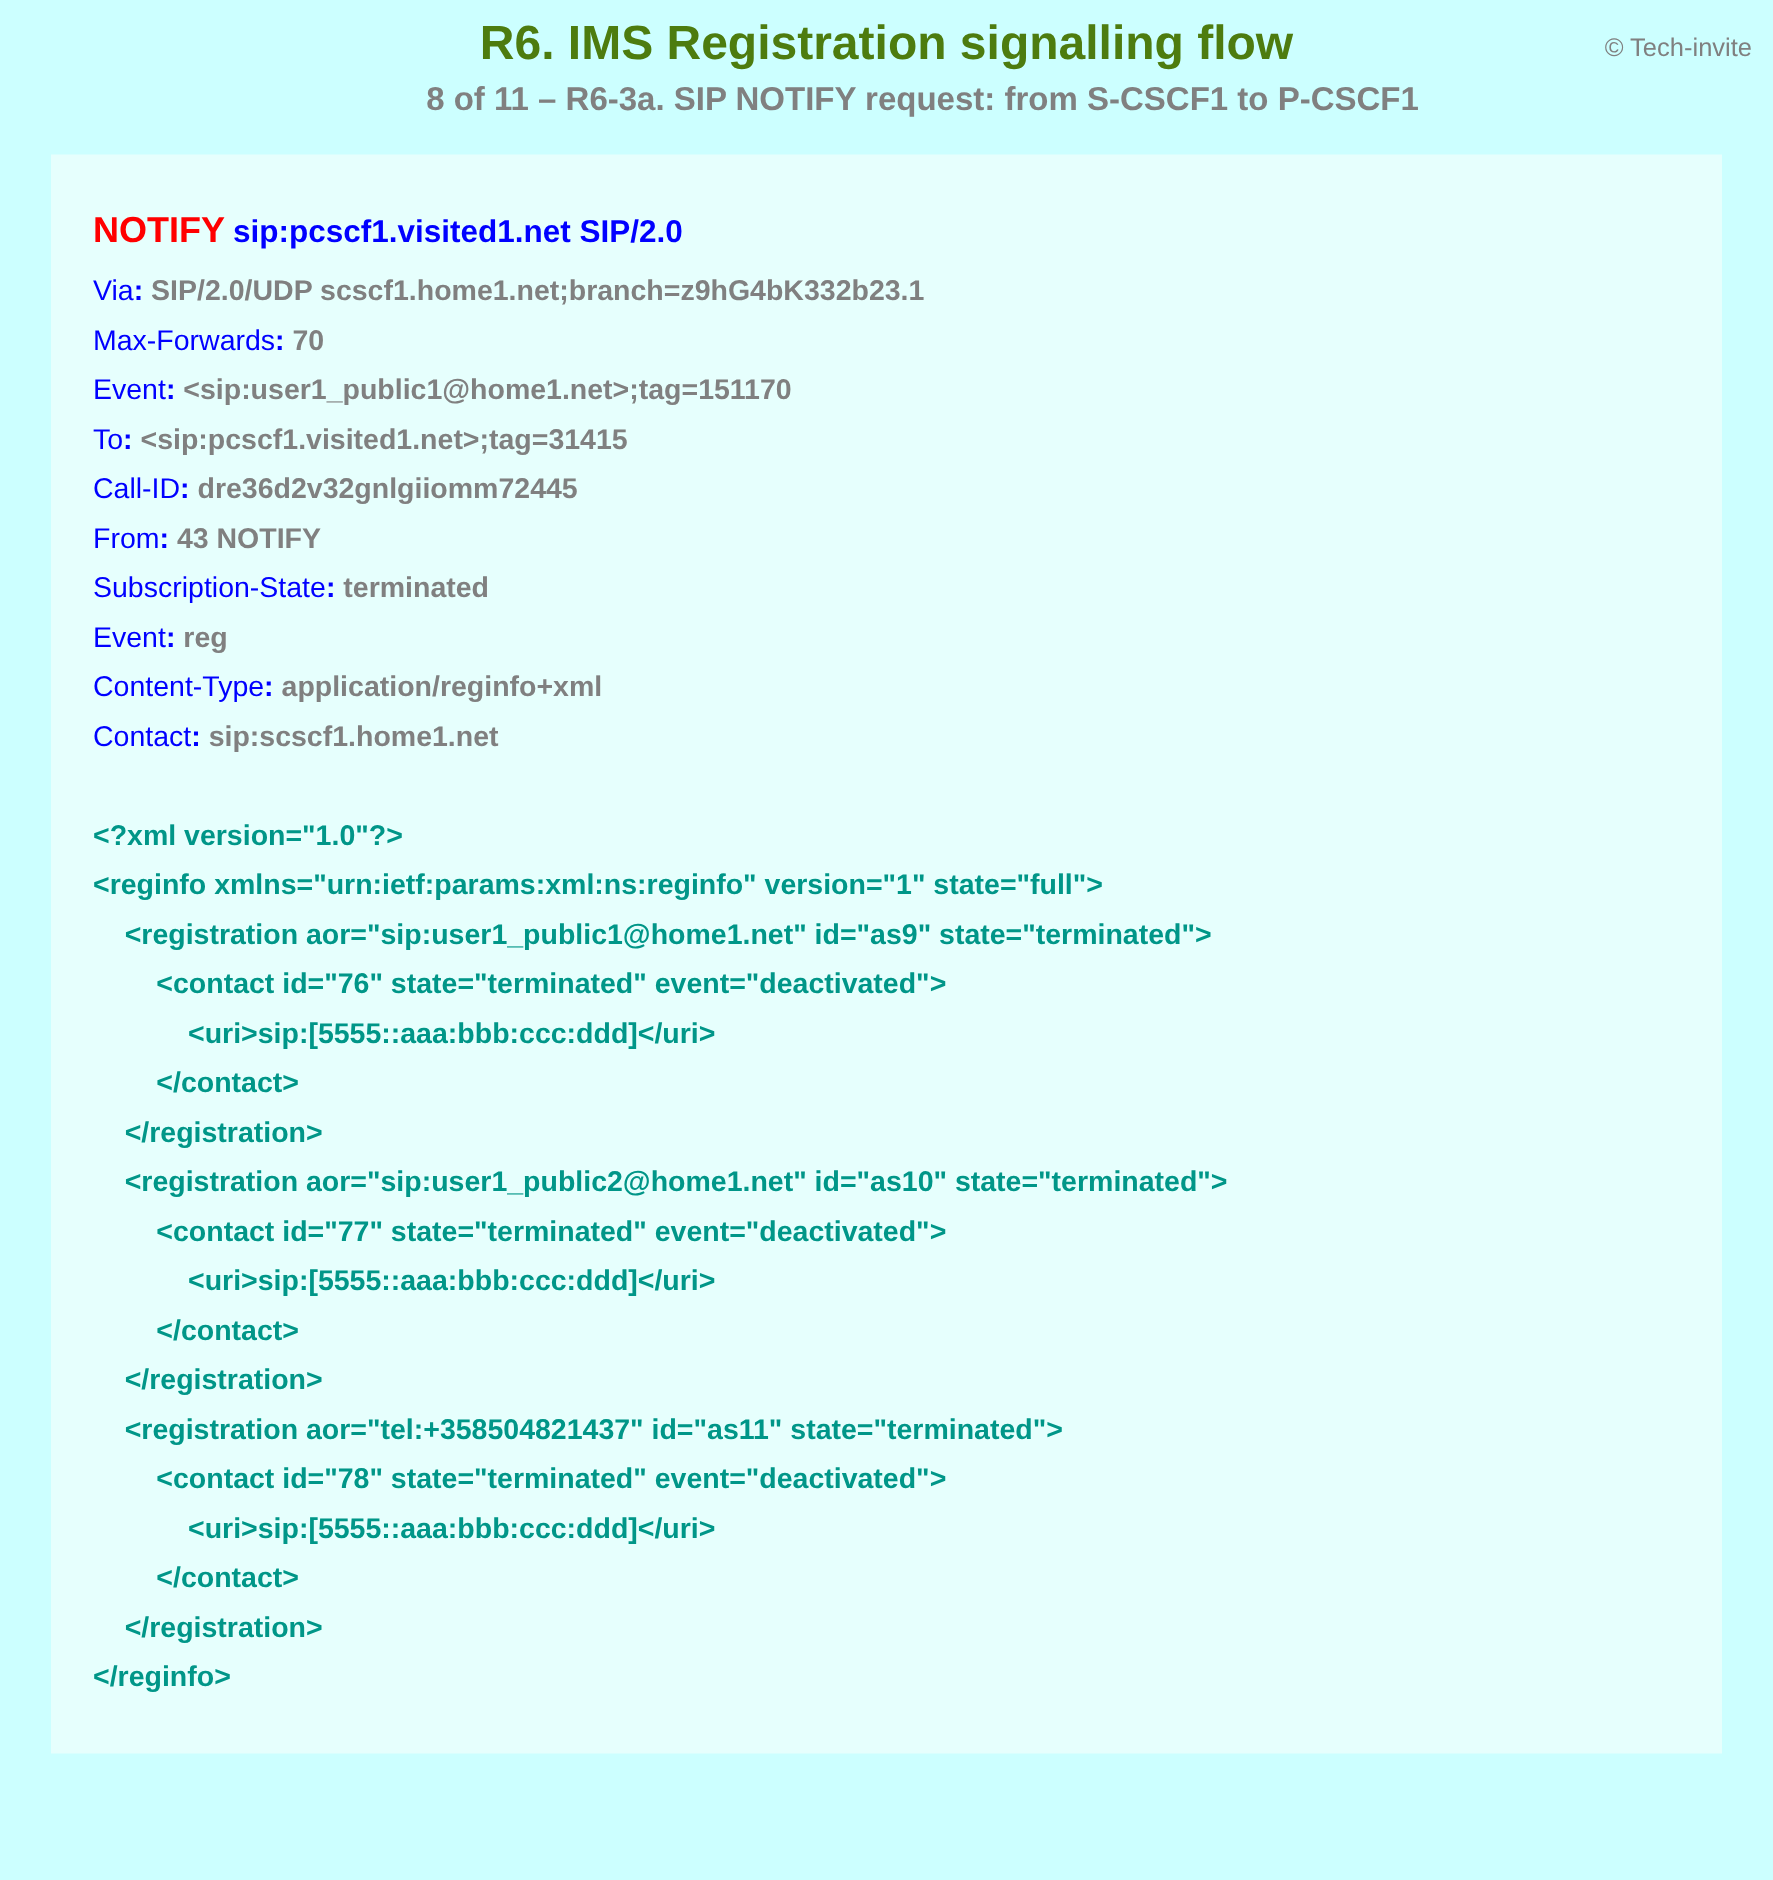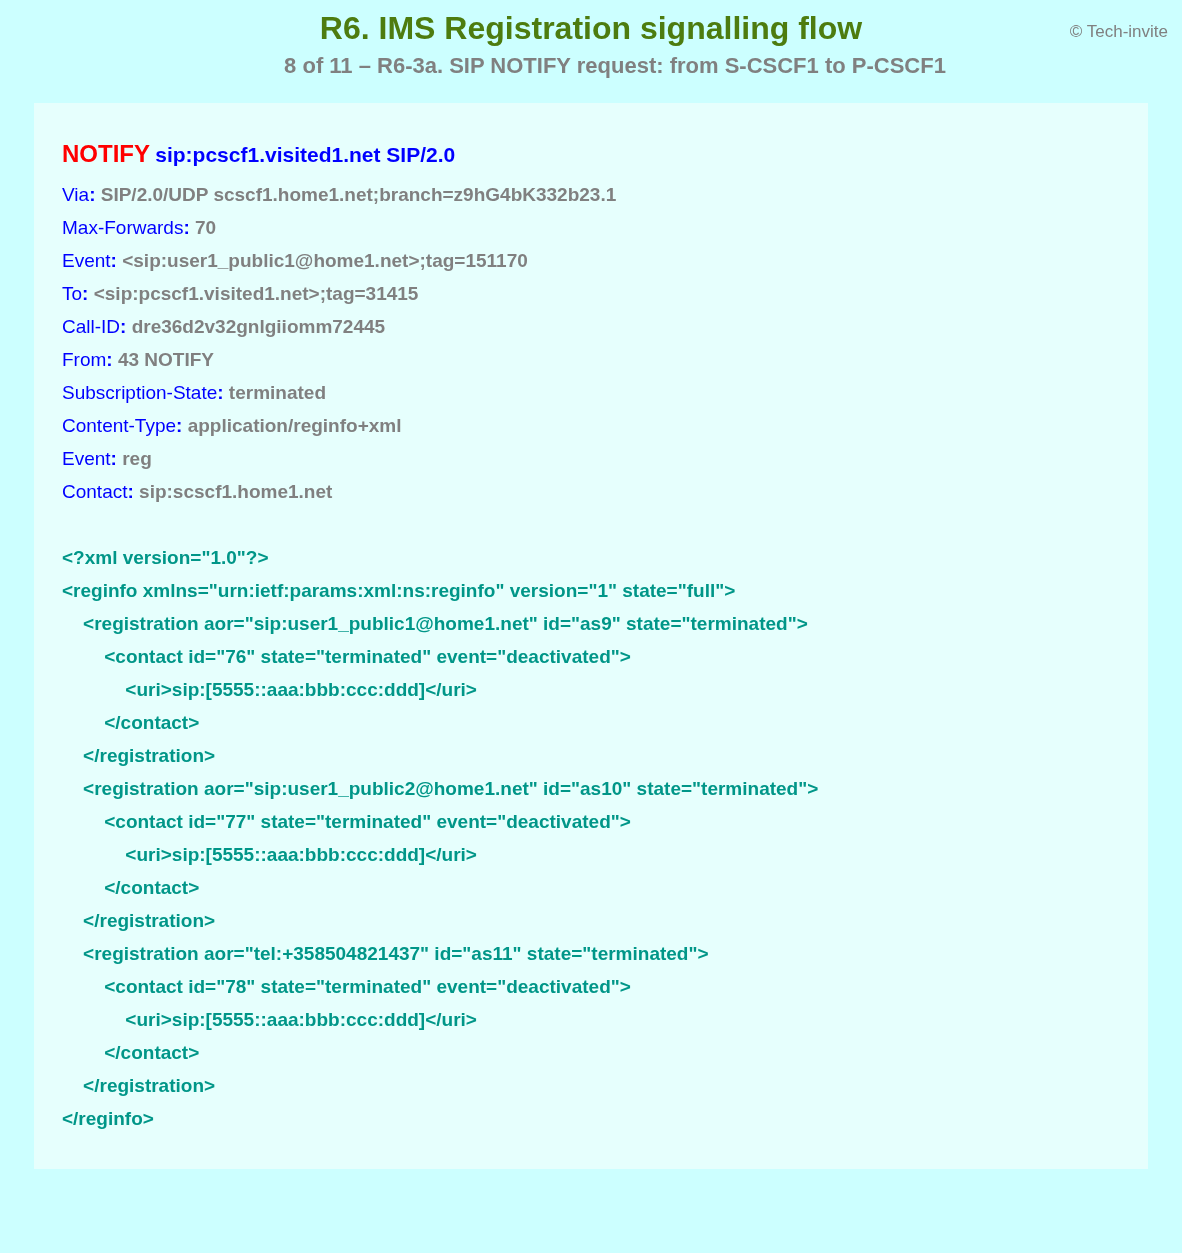--- a/index.html
+++ b/index.html
@@ -77,22 +77,22 @@
   </div>
 
   <div id="headers">
       <div class="hdr-row"><span class="hdr-name">Via</span><span class="hdr-colon">: </span><span class="hdr-value">SIP/2.0/UDP scscf1.home1.net;branch=z9hG4bK332b23.1</span></div>
       <div class="hdr-row"><span class="hdr-name">Max-Forwards</span><span class="hdr-colon">: </span><span class="hdr-value">70</span></div>
       <div class="hdr-row"><span class="hdr-name">Event</span><span class="hdr-colon">: </span><span class="hdr-value">&lt;sip:user1_public1@home1.net&gt;;tag=151170</span></div>
       <div class="hdr-row"><span class="hdr-name">To</span><span class="hdr-colon">: </span><span class="hdr-value">&lt;sip:pcscf1.visited1.net&gt;;tag=31415</span></div>
       <div class="hdr-row"><span class="hdr-name">Call-ID</span><span class="hdr-colon">: </span><span class="hdr-value">dre36d2v32gnlgiiomm72445</span></div>
       <div class="hdr-row"><span class="hdr-name">From</span><span class="hdr-colon">: </span><span class="hdr-value">43 NOTIFY</span></div>
       <div class="hdr-row"><span class="hdr-name">Subscription-State</span><span class="hdr-colon">: </span><span class="hdr-value">terminated</span></div>
+      <div class="hdr-row"><span class="hdr-name">Event</span><span class="hdr-colon">: </span><span class="hdr-value">reg</span></div>
       <div class="hdr-row"><span class="hdr-name">Content-Type</span><span class="hdr-colon">: </span><span class="hdr-value">application/reginfo+xml</span></div>
-      <div class="hdr-row"><span class="hdr-name">Event</span><span class="hdr-colon">: </span><span class="hdr-value">reg</span></div>
       <div class="hdr-row"><span class="hdr-name">Contact</span><span class="hdr-colon">: </span><span class="hdr-value">sip:scscf1.home1.net</span></div>
     </div>
 
   <div class="gap"></div>
 
   <div class="xml-block">&lt;?xml version="1.0"?&gt;
 &lt;reginfo xmlns="urn:ietf:params:xml:ns:reginfo" version="1" state="full"&gt;
     &lt;registration aor="sip:user1_public1@home1.net" id="as9" state="terminated"&gt;
         &lt;contact id="76" state="terminated" event="deactivated"&gt;
             &lt;uri&gt;sip:[5555::aaa:bbb:ccc:ddd]&lt;/uri&gt;

